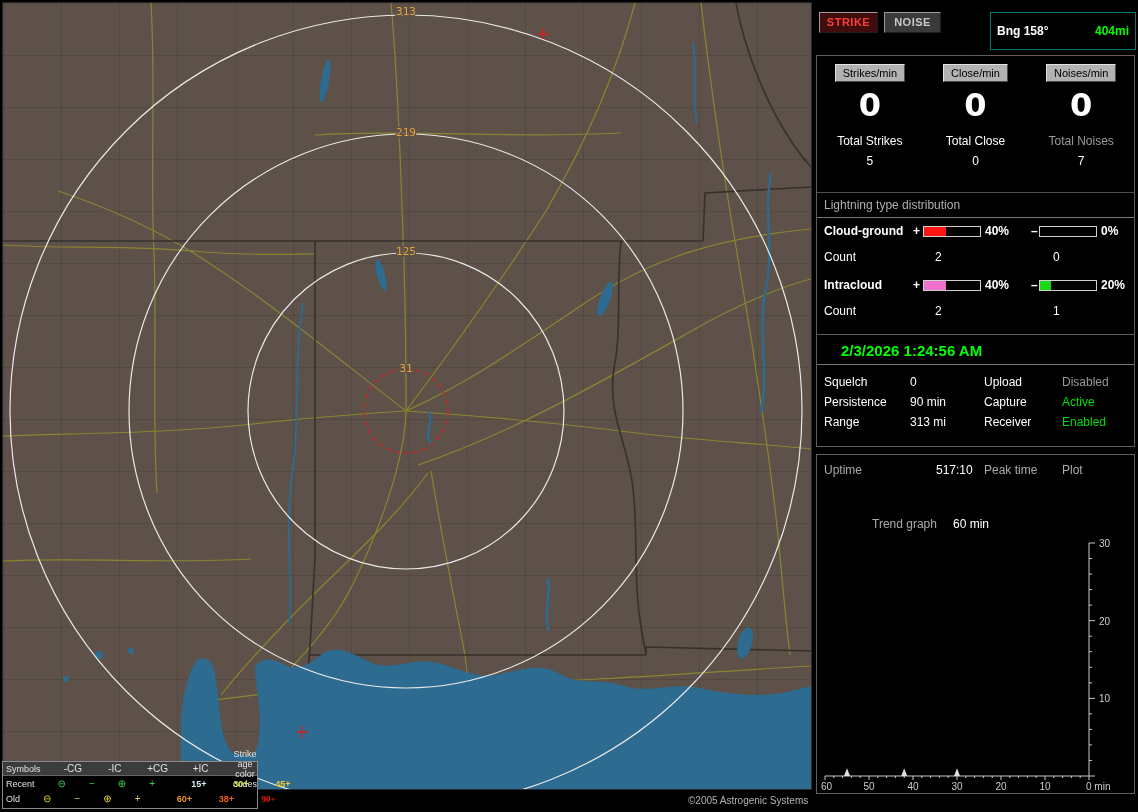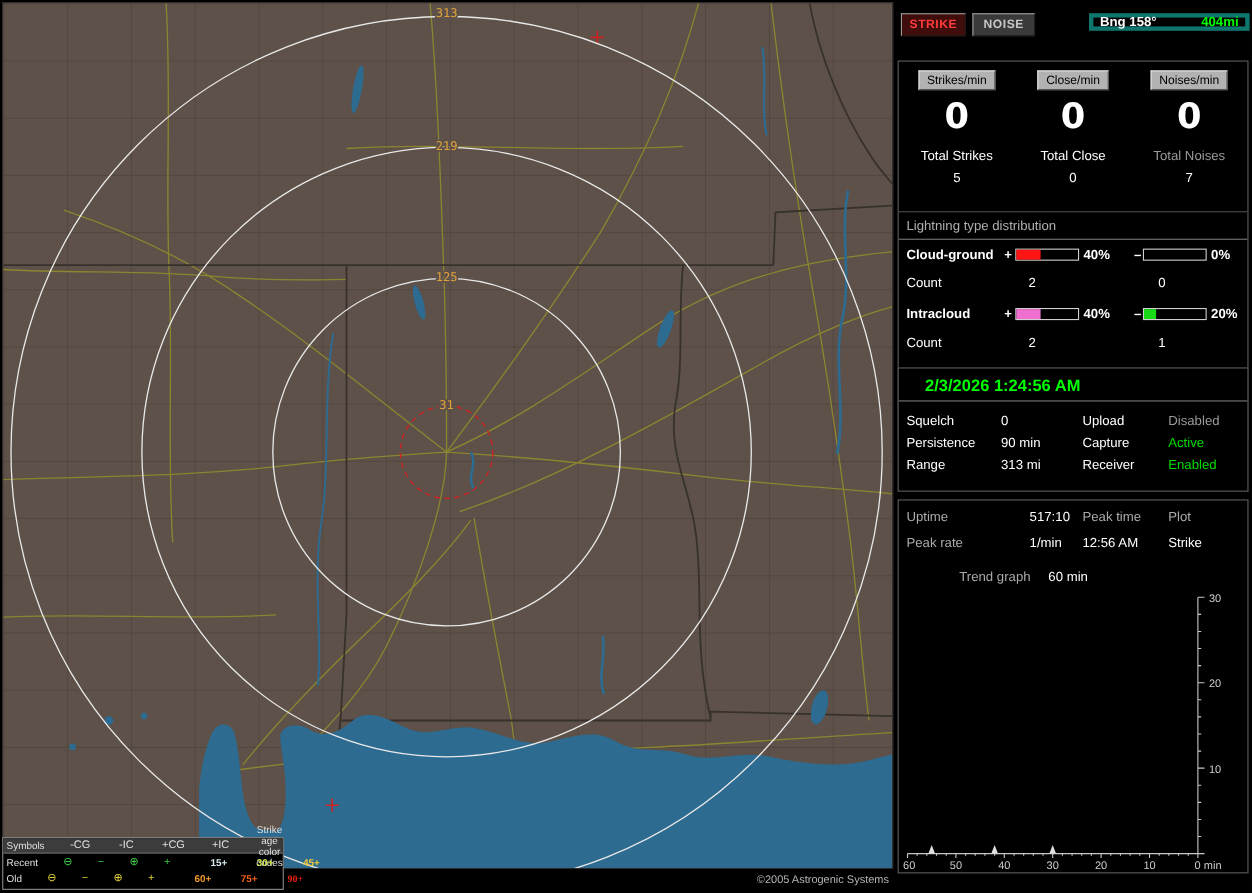--- a/index.html
+++ b/index.html
@@ -21,21 +21,21 @@
   .lg-sym{width:22px;text-align:center;font-size:10px;line-height:10px;}
   .lg-age-head{flex:1;text-align:center;}
   .lg-age{width:42px;text-align:center;font-weight:bold;}
 
   
   #panel{position:absolute;left:815px;top:0;width:323px;height:812px;color:#fff;font-size:12px;}
   .btn{position:absolute;height:21px;font-size:11px;font-weight:bold;text-align:center;line-height:19px;
     background:#3a3a3a;border:1px solid;border-color:#9c9c9c #1c1c1c #1c1c1c #9c9c9c;cursor:pointer;letter-spacing:.5px;}
   #strike-btn{left:4px;top:12px;width:59px;background:#400d0d;}
   #noise-btn{left:69px;top:12px;width:57px;}
-  #bng-bar{position:absolute;left:175px;top:12px;width:146px;height:16px;background:#000;border:4px solid #0f766e;
+  #bng-bar{position:absolute;left:175px;top:12px;width:146px;height:38px;background:#000;border:1px solid #0f766e;
     display:flex;justify-content:space-between;align-items:center;padding:0 6px;font-size:12px;font-weight:bold;}
   .box{position:absolute;left:1px;width:319px;background:#000;border:1px solid #5e5e5e;}
   #box1{top:55px;height:344px;}
   #box2{top:334px;height:113px;}
   #box3{top:454px;height:340px;}
 
   .cols3{position:absolute;left:0;right:0;display:grid;grid-template-columns:1fr 1fr 1fr;text-align:center;}
   #rates{top:8px;}
   .rate-btn{display:inline-block;justify-self:center;background:#b2b2b2;color:#000;font-size:11px;padding:2px 7px;
     border:1px solid;border-color:#e2e2e2 #4a4a4a #4a4a4a #e2e2e2;cursor:pointer;}
@@ -177,21 +177,21 @@
       </span>
     </div>
     <div class="lg-row">
       <span class="lg-c1">Old</span>
       <span class="lg-sym" style="color: rgb(227, 211, 58);">⊖</span>
       <span class="lg-sym" style="color: rgb(227, 211, 58);">−</span>
       <span class="lg-sym" style="color: rgb(227, 211, 58);">⊕</span>
       <span class="lg-sym" style="color: rgb(227, 211, 58);">+</span>
       <span style="flex:1;display:flex;">
         <span class="lg-age" style="color: rgb(240, 152, 40);">60+</span>
-        <span class="lg-age" style="color: rgb(240, 96, 24);">75+</span>
+        <span class="lg-age" style="color: rgb(240, 96, 24);">38+</span>
         <span class="lg-age" style="color: rgb(240, 32, 16); font-family: Liberation Serif, serif;">90+</span>
       </span>
     </div>
   </div>
 
   <div id="panel">
 
     <div id="strike-btn" class="btn" style="color: rgb(255, 60, 60);">STRIKE</div>
     <div id="noise-btn" class="btn" style="color: rgb(200, 200, 200);">NOISE</div>
     <div id="bng-bar">
@@ -286,26 +286,20 @@
         <span class="sv2" style="color: rgb(0, 221, 0);">Enabled</span>
       </div>
     </div>
 
     <div id="box3" class="box">
       <div class="srow" style="top:8px;">
         <span class="sl1 gray-lb">Uptime</span>
         <span class="sv1" style="left:119px;">517:10</span>
         <span class="sl2 gray-lb">Peak time</span>
         <span class="sv2 gray-lb">Plot</span>
-      </div>
-      <div class="srow" style="top:31px;">
-        <span class="sl1 gray-lb">Peak rate</span>
-        <span class="sv1" style="left:119px;">1/min</span>
-        <span class="sl2">12:56 AM</span>
-        <span class="sv2">Strike</span>
       </div>
       <div class="srow" style="top:62px;margin-left:48px;">
         <span class="sl1 gray-lb">Trend graph</span>
         <span class="sv1" style="left:88px;">60 min</span>
       </div>
       <div id="trend-wrap">
         <svg id="trend-svg" width="311" height="252" viewBox="0 0 311 252">
             <line x1="268" y1="4" x2="268" y2="237" stroke="#c8c8c8"></line>
             <line x1="4" y1="237" x2="268" y2="237" stroke="#c8c8c8"></line>
             <line x1="268" y1="237" x2="274" y2="237" stroke="#c8c8c8"></line>

